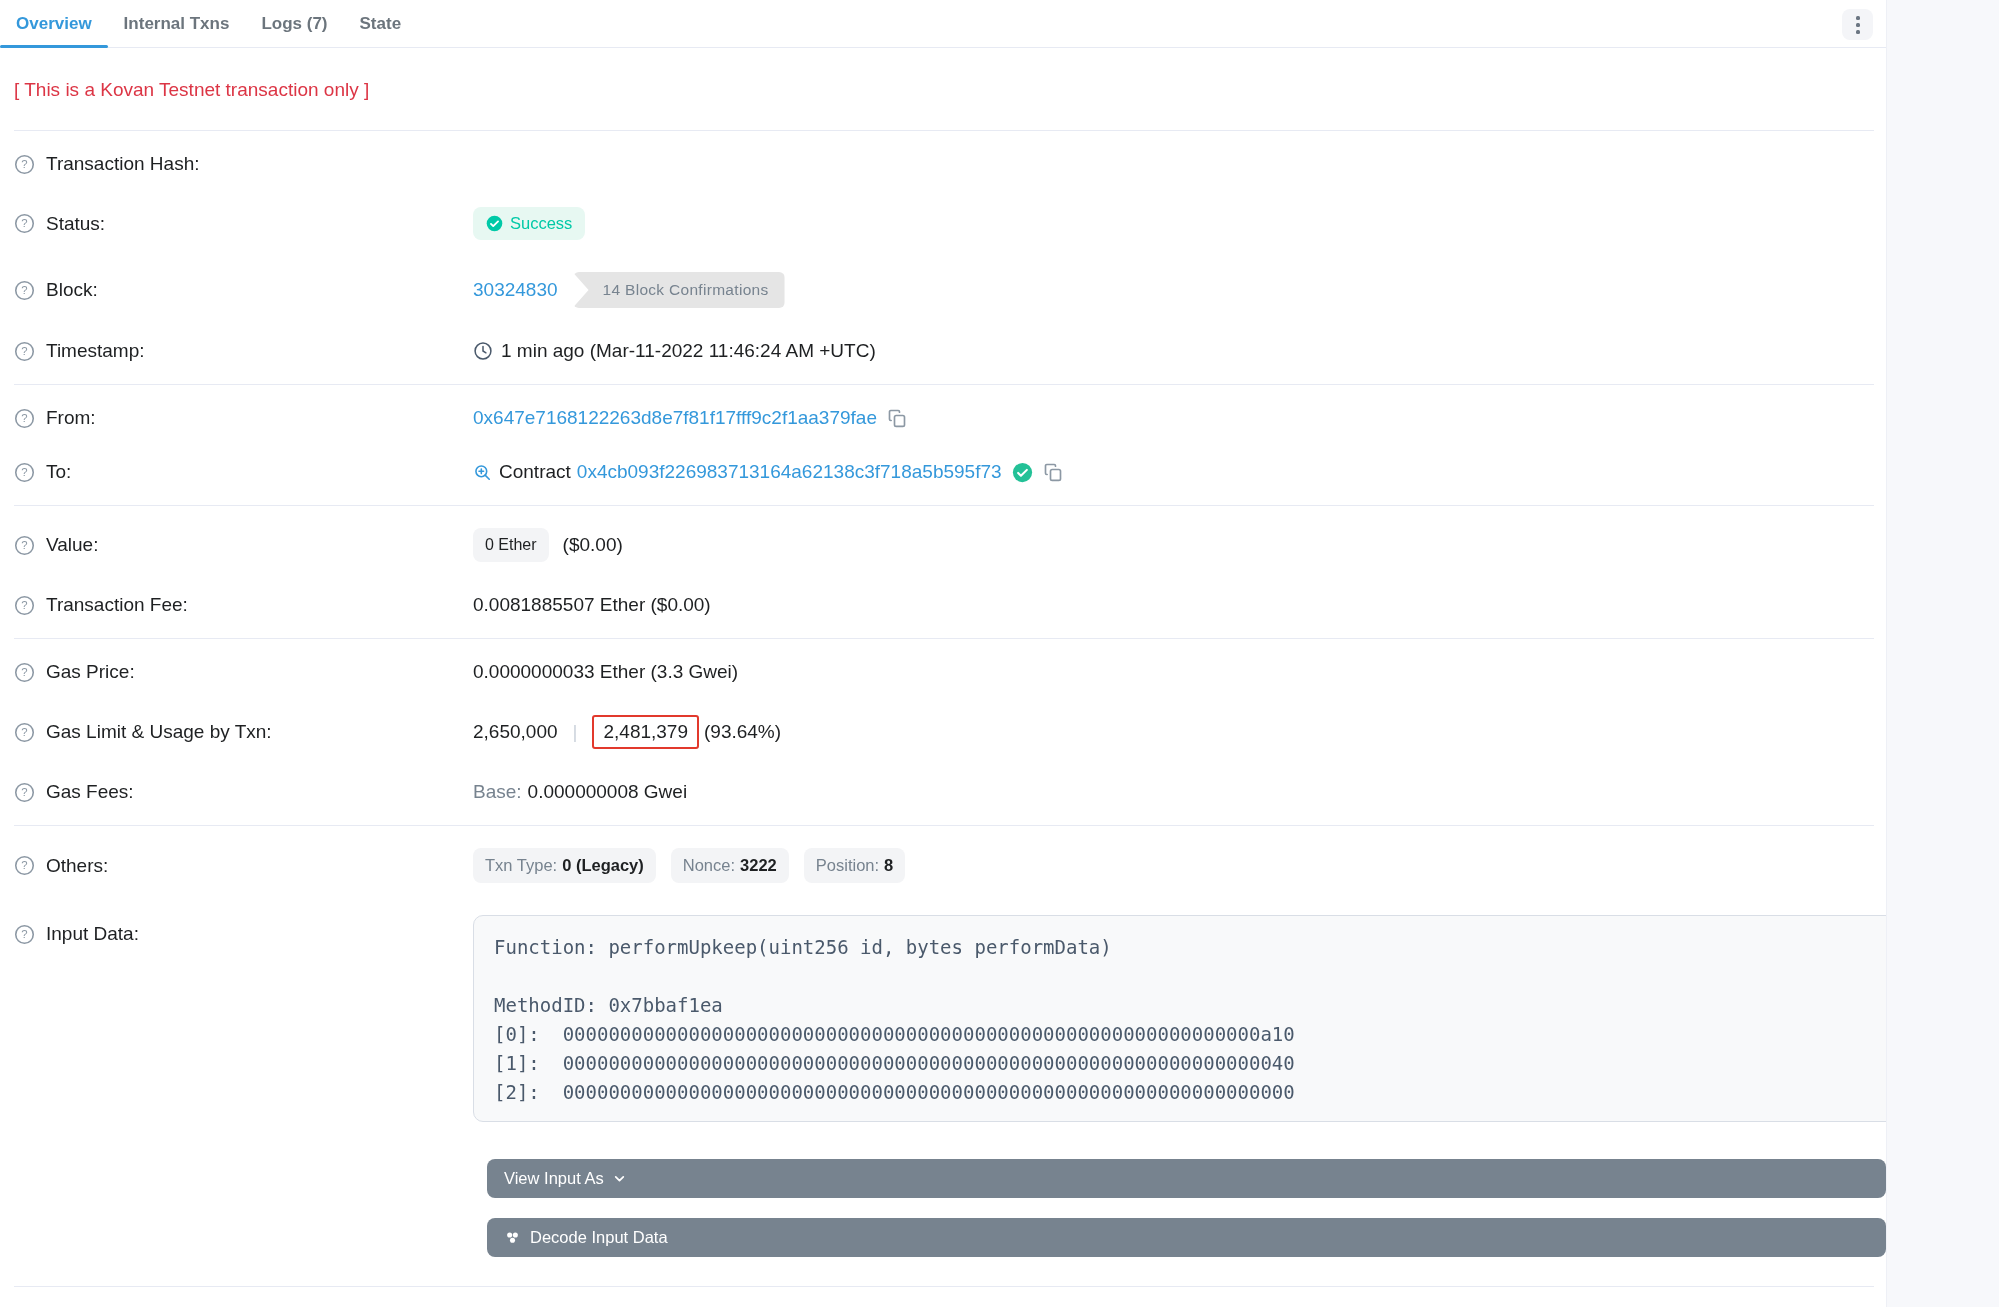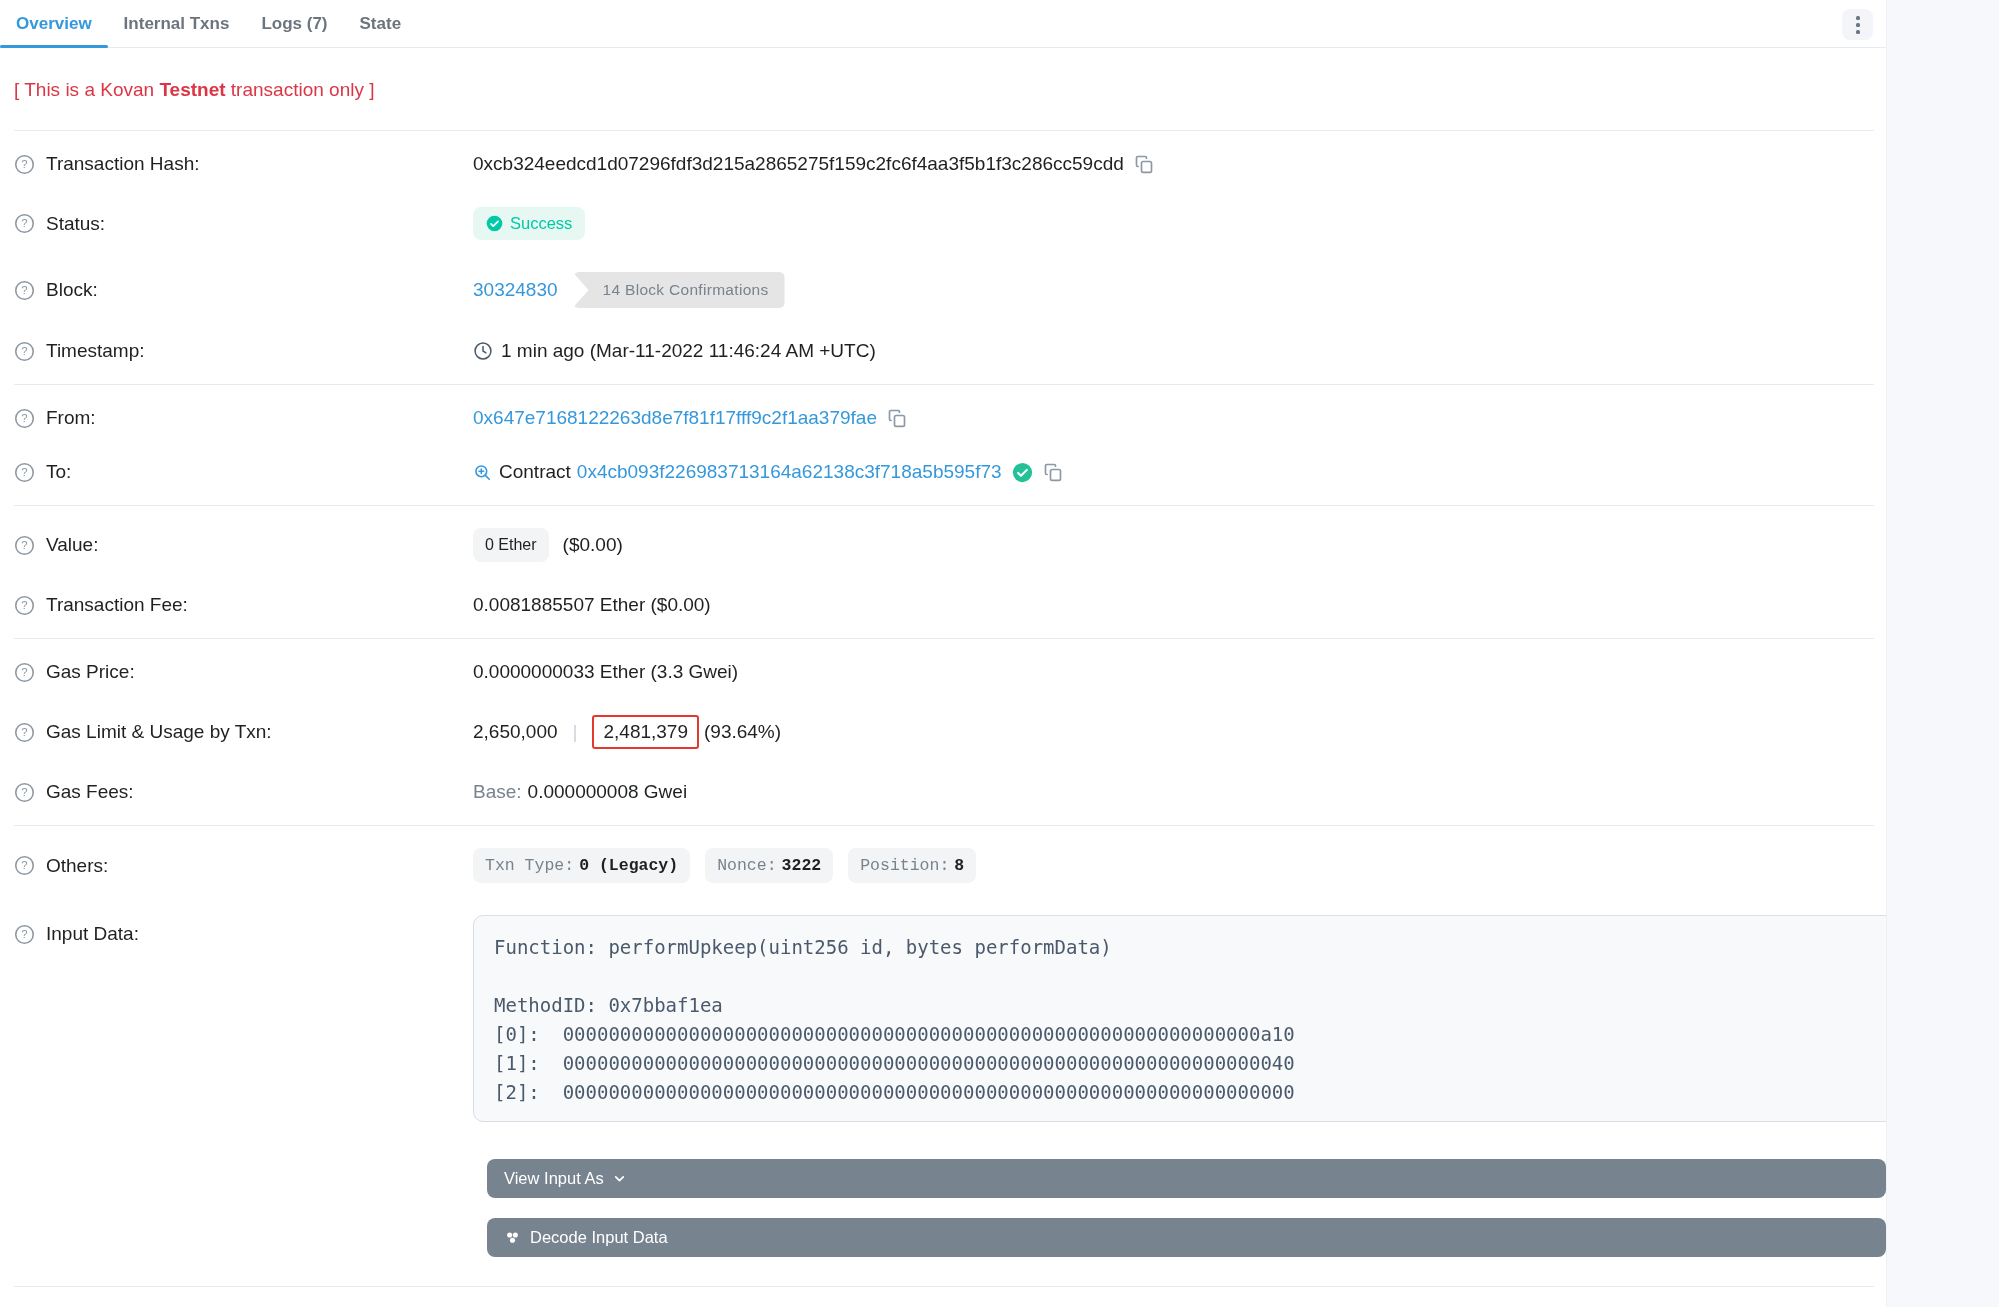--- a/index.html
+++ b/index.html
@@ -17,21 +17,21 @@
   .tab.active { color:#3498db; }
   .tab.active::after { content:""; position:absolute; left:0; right:0; bottom:-1px; height:3px;
                        background:#3498db; border-radius:2px; }
   .more-btn { position:absolute; top:9px; left:1842px; width:31px; height:31px; border-radius:8px;
               background:#f4f5f8; border:none; display:flex; flex-direction:column; gap:3px;
               align-items:center; justify-content:center; cursor:pointer; }
   .more-btn i { width:4px; height:4px; border-radius:1.5px; background:#6b7682; display:block; }
 
   
   .warning { padding:31px 14px 29px 14px; color:#dc3545; font-size:19px; }
-  .warning b { font-weight:700; }
+  .warning b { font-weight:400; }
 
   .hr { border-top:1px solid #e7eaf3; margin:0 12px 0 14px; }
 
   
   .section { padding:6px 0; }
   .row { display:flex; align-items:center; padding:16px 0; font-size:19px; }
   .row.top { align-items:flex-start; }
   .row-label { flex:0 0 473px; display:flex; align-items:center; gap:11px; padding-left:14px; color:#1e2022; }
   .row.top .row-label { padding-top:8px; }
   .row-value { display:flex; align-items:center; flex:1; min-width:0; }
@@ -48,21 +48,21 @@
                    clip-path:polygon(0 0, 100% 0, 100% 100%, 0 100%, 16px 50%); }
   .badge-gray { display:inline-flex; align-items:center; background:#f3f4f6; border-radius:8px;
                 padding:8px 12px; font-size:16.5px; color:#77838f; }
   .badge-gray b { color:#1e2022; font-weight:700; margin-left:5px; }
 
   .gap6 { margin-left:6px; } .gap10 { margin-left:10px; } .gap14 { margin-left:14px; }
   .muted { color:#77838f; }
   .pipe { color:#ccd3dc; margin:0 15px; }
   .redbox { border:2px solid #e2392c; border-radius:3px; padding:4px 9px; margin-right:5px; }
 
-  .others-badges { display:flex; gap:15px;font-family:Liberation Mono, monospace; }
+  .others-badges { display:flex; gap:15px; }
 
   
   .inputbox { position:relative; flex:none; width:1522px; height:207px; background:#f8f9fa;
               border:1px solid #d9dee6; border-radius:10px; padding:17px 20px; overflow:hidden;
               font-family:"DejaVu Sans Mono", monospace; font-size:19px; line-height:29px;
               color:#4a596b; cursor:text; }
   .mono-line { white-space:pre; min-height:29px; }
   .inputbox::after { content:""; position:absolute; right:3px; bottom:3px; width:13px; height:13px;
                      background:repeating-linear-gradient(-45deg, #b9c0ca 0 1.5px, transparent 1.5px 5.5px);
                      clip-path:polygon(100% 0, 100% 100%, 0 100%); }
@@ -97,29 +97,20 @@
     <div class="section">
       <div class="row">
         <div class="row-label">
           <span class="help-icon">
             <svg viewBox="0 0 24 24" width="21" height="21">
                 <circle cx="12" cy="12" r="10" fill="none" stroke="#8c98a4" stroke-width="1.8"></circle>
                 <text x="12" y="16.5" text-anchor="middle" font-size="13" fill="#8c98a4">?</text>
               </svg>
           </span>
           <span>Transaction Hash:</span>
-        </div>
-        <div class="row-value">
-          <span>0xcb324eedcd1d07296fdf3d215a2865275f159c2fc6f4aa3f5b1f3c286cc59cdd</span>
-          <button class="icon-btn gap10">
-            <svg viewBox="0 0 24 24" width="20" height="20" fill="none" stroke="#8c98a4" stroke-width="2" stroke-linecap="round" stroke-linejoin="round">
-                <rect x="9" y="9" width="12" height="13" rx="2"></rect>
-                <path d="M5 15H4.5A1.5 1.5 0 0 1 3 13.5v-9A1.5 1.5 0 0 1 4.5 3h9A1.5 1.5 0 0 1 15 4.5V5"></path>
-              </svg>
-          </button>
         </div>
       </div>
 
       <div class="row">
         <div class="row-label">
           <span class="help-icon">
             <svg viewBox="0 0 24 24" width="21" height="21">
                 <circle cx="12" cy="12" r="10" fill="none" stroke="#8c98a4" stroke-width="1.8"></circle>
                 <text x="12" y="16.5" text-anchor="middle" font-size="13" fill="#8c98a4">?</text>
               </svg>

